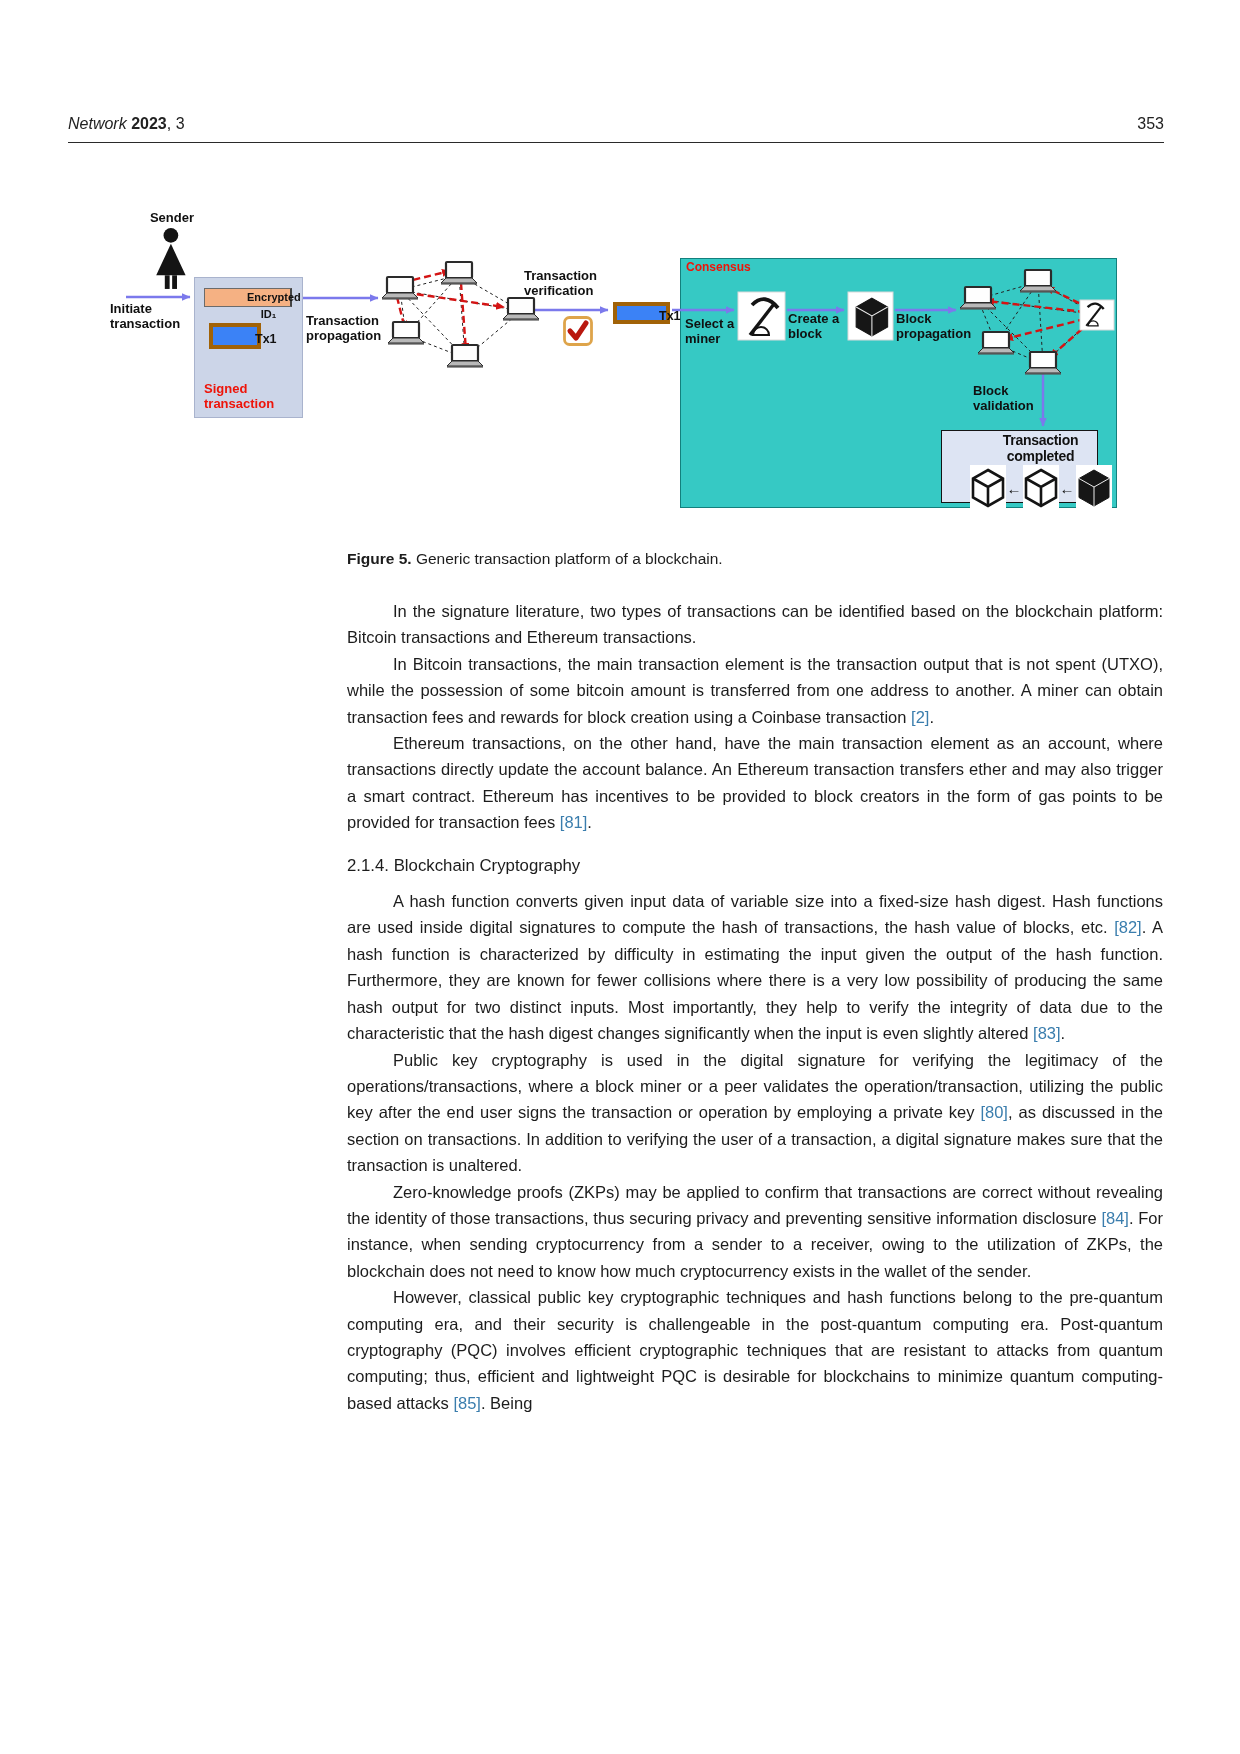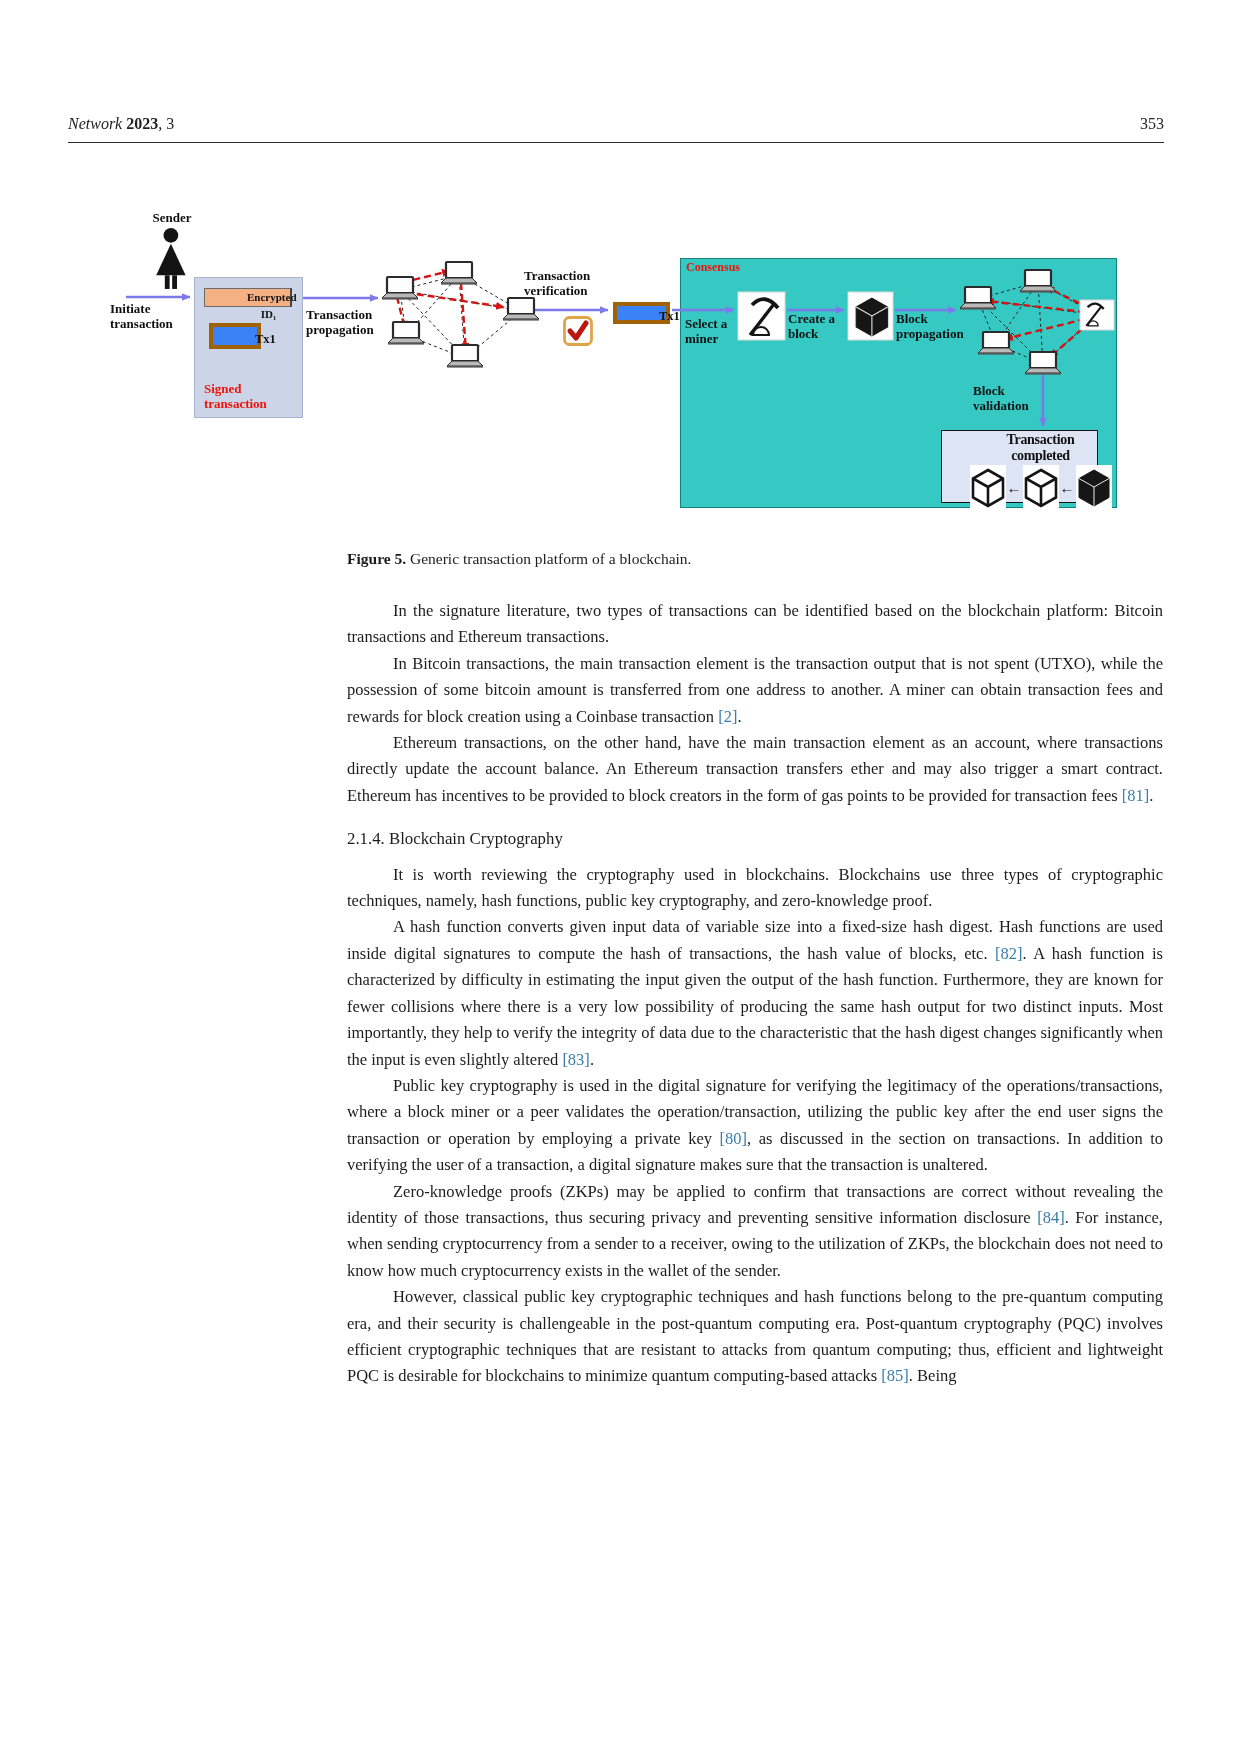--- a/index.html
+++ b/index.html
@@ -1,18 +1,18 @@
 <!DOCTYPE html>
 <html><head>
 <meta charset="utf-8">
 <title>Network 2023, 3 — p. 353</title>
 <style>
   html,body{margin:0;padding:0;background:#ffffff;}
   .page{position:relative;width:1240px;height:1754px;background:#ffffff;
-        font-family:Liberation Serif, serif;color:#1c1c1c;overflow:hidden;}
+        font-family:Liberation Sans, sans-serif;color:#1c1c1c;overflow:hidden;}
 
   
   .hdr{position:absolute;left:68px;top:115px;width:1096px;font-size:16px;color:#222;}
   .hdr-left{position:absolute;left:0;top:0;}
   .hdr-right{position:absolute;right:0;top:0;}
   .it{font-style:italic;}
   .bd{font-weight:bold;}
   .hdr-rule{position:absolute;left:68px;top:142px;width:1096px;border-top:1.6px solid #2a2a2a;}
 
   
@@ -31,21 +31,21 @@
   .f-completed .title{font-size:14px;font-weight:bold;text-align:center;letter-spacing:-0.3px;
                       color:#111;margin-top:1px;}
   .f-completed .row{display:flex;align-items:center;justify-content:center;gap:1px;margin-top:1px;}
   .f-completed .tile{width:42px;height:46px;background:#ffffff;display:flex;align-items:center;justify-content:center;}
   .f-completed .chain-arrow{font-size:15px;font-weight:bold;color:#111;line-height:1;}
 
   .flabel{position:absolute;z-index:3;font-size:13px;font-weight:bold;line-height:1.18;color:#101010;}
   .flabel.red{color:#ee1409;}
   .f-sender{left:40px;top:27px;width:64px;text-align:center;}
   .f-initiate{left:10px;top:118px;width:84px;}
-  .f-prop{left:206px;top:124px;width:86px;}
+  .f-prop{left:206px;top:130px;width:86px;}
   .f-verif{left:424px;top:85px;width:88px;}
   .f-consensus{left:586px;top:77px;font-size:12px;}
   .f-select{left:585px;top:133px;width:58px;}
   .f-create{left:688px;top:128px;width:62px;}
   .f-bprop{left:796px;top:128px;width:82px;}
   .f-bvalid{left:873px;top:200px;width:78px;}
   .f-signed{left:104px;top:198px;width:90px;}
 
   
   .caption{position:absolute;left:347px;top:550px;width:816px;font-size:15.5px;color:#1c1c1c;}
@@ -224,20 +224,19 @@
     </div>
   </div>
 
   <div class="caption"><span class="bd">Figure 5.</span> <span>Generic transaction platform of a blockchain.</span></div>
 
   <div class="article">
       <p class="body-p">In the signature literature, two types of transactions can be identified based on the blockchain platform: Bitcoin transactions and Ethereum transactions.</p>
       <p class="body-p">In Bitcoin transactions, the main transaction element is the transaction output that is not spent (UTXO), while the possession of some bitcoin amount is transferred from one address to another. A miner can obtain transaction fees and rewards for block creation using a Coinbase transaction <span class="cite">[2]</span>.</p>
       <p class="body-p">Ethereum transactions, on the other hand, have the main transaction element as an account, where transactions directly update the account balance. An Ethereum transaction transfers ether and may also trigger a smart contract. Ethereum has incentives to be provided to block creators in the form of gas points to be provided for transaction fees <span class="cite">[81]</span>.</p>
       <div class="subheading">2.1.4. Blockchain Cryptography</div>
-      <p class="body-p">It is worth reviewing the cryptography used in blockchains. Blockchains use three types of cryptographic techniques, namely, hash functions, public key cryptography, and zero-knowledge proof.</p>
       <p class="body-p">A hash function converts given input data of variable size into a fixed-size hash digest. Hash functions are used inside digital signatures to compute the hash of transactions, the hash value of blocks, etc. <span class="cite">[82]</span>. A hash function is characterized by difficulty in estimating the input given the output of the hash function. Furthermore, they are known for fewer collisions where there is a very low possibility of producing the same hash output for two distinct inputs. Most importantly, they help to verify the integrity of data due to the characteristic that the hash digest changes significantly when the input is even slightly altered <span class="cite">[83]</span>.</p>
       <p class="body-p">Public key cryptography is used in the digital signature for verifying the legitimacy of the operations/transactions, where a block miner or a peer validates the operation/transaction, utilizing the public key after the end user signs the transaction or operation by employing a private key <span class="cite">[80]</span>, as discussed in the section on transactions. In addition to verifying the user of a transaction, a digital signature makes sure that the transaction is unaltered.</p>
       <p class="body-p">Zero-knowledge proofs (ZKPs) may be applied to confirm that transactions are correct without revealing the identity of those transactions, thus securing privacy and preventing sensitive information disclosure <span class="cite">[84]</span>. For instance, when sending cryptocurrency from a sender to a receiver, owing to the utilization of ZKPs, the blockchain does not need to know how much cryptocurrency exists in the wallet of the sender.</p>
       <p class="body-p">However, classical public key cryptographic techniques and hash functions belong to the pre-quantum computing era, and their security is challengeable in the post-quantum computing era. Post-quantum cryptography (PQC) involves efficient cryptographic techniques that are resistant to attacks from quantum computing; thus, efficient and lightweight PQC is desirable for blockchains to minimize quantum computing-based attacks <span class="cite">[85]</span>. Being</p>
     </div>
 
 </div>
 
 </body></html>

